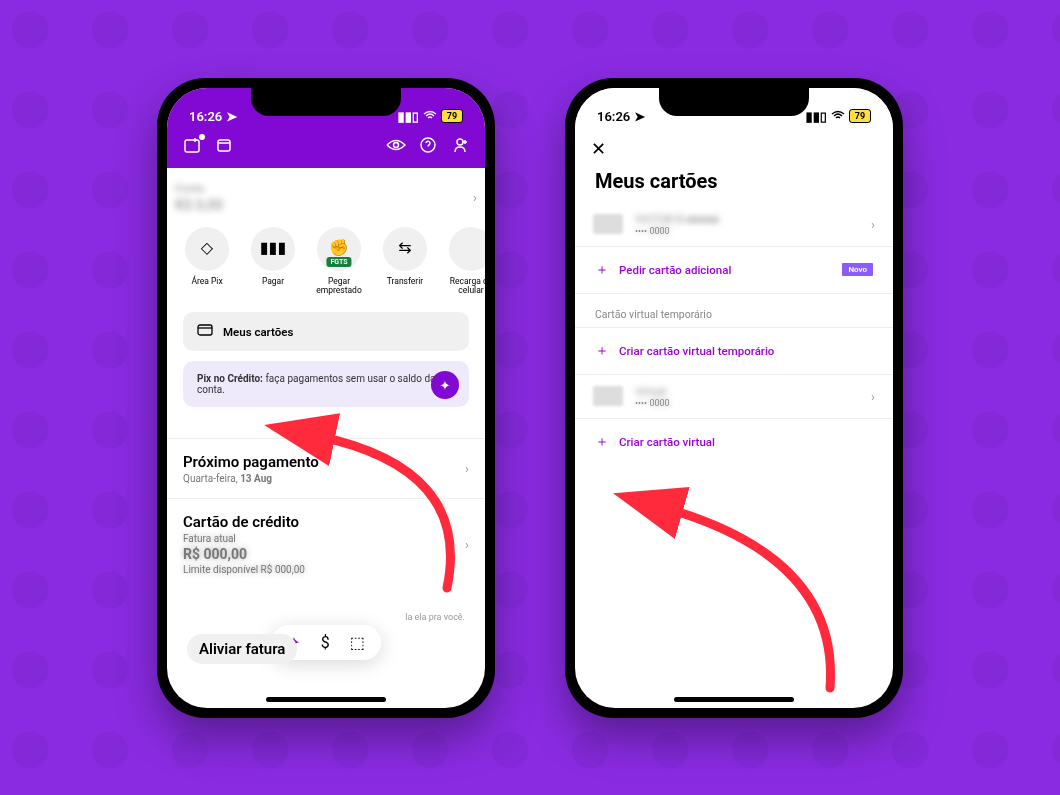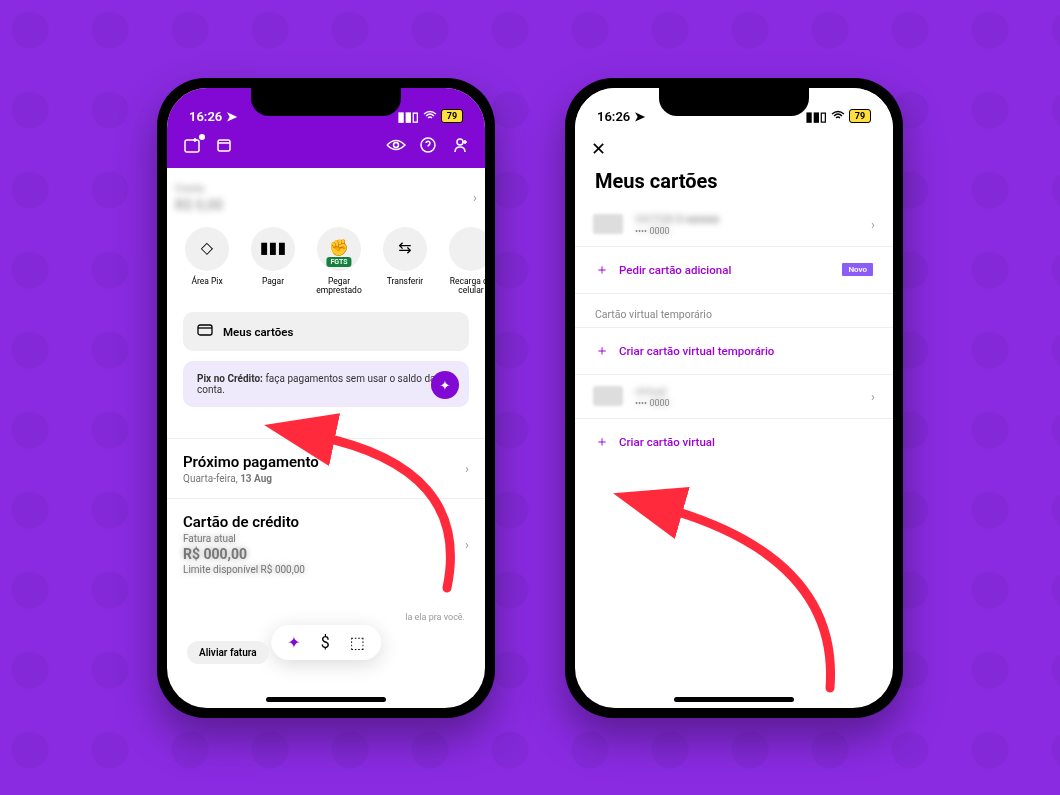--- a/index.html
+++ b/index.html
@@ -48,21 +48,21 @@
   .promo .pic { position:absolute; right:10px; top:10px; width:28px; height:28px; background:#8208d4; border-radius:50%; display:flex;align-items:center;justify-content:center;color:#fff;font-size:13px;}
   .dots { text-align:center; font-size:10px; margin:4px 0 8px; color:#888; }
   .dots .active { color:#000;}
   .divider { height:1px; background:#eee; margin:0; }
 
   .list-row { padding:14px 16px; display:flex; align-items:center; justify-content:space-between;}
   .list-row .tt { font-size:15px; font-weight:600;}
   .list-row .sub { font-size:10px; color:#777; margin-top:2px;}
 
   .bottom-fab { position:absolute; bottom:48px; left:50%; transform:translateX(-50%); background:#fff; border-radius:30px; box-shadow:0 4px 20px rgba(0,0,0,.15); padding:8px 16px; display:flex; gap:20px; font-size:16px;}
-  .pill-btn { position:absolute; bottom:44px; left:20px; background:#f0f0f0; border-radius:16px; padding:6px 12px; font-size:10px; font-weight:600;}
+  .pill-btn { position:absolute; bottom:44px; left:20px; background:#f0f0f0; border-radius:16px; padding:6px 12px; font-size:15px; font-weight:600;}
   .caption-frag { position:absolute; bottom:86px; right:20px; font-size:9px; color:#999;}
 
   
   .pb-header { padding:10px 16px 6px; display:flex; align-items:center;}
   .pb-title { font-size:20px; font-weight:700; padding:4px 20px 10px;}
   .pb-label { font-size:10.5px; color:#888; padding:14px 20px 6px;}
   .pb-card { padding:10px 18px; display:flex; align-items:center; justify-content:space-between;}
   .pb-card .thumb { width:30px; height:20px; background:#ddd; border-radius:3px; filter:blur(1.5px);}
   .pb-card .tx { flex:1; margin-left:12px; }
   .pb-action { padding:14px 20px; display:flex; align-items:center; gap:10px; color:#a000d6; font-size:11.5px; font-weight:500;}

